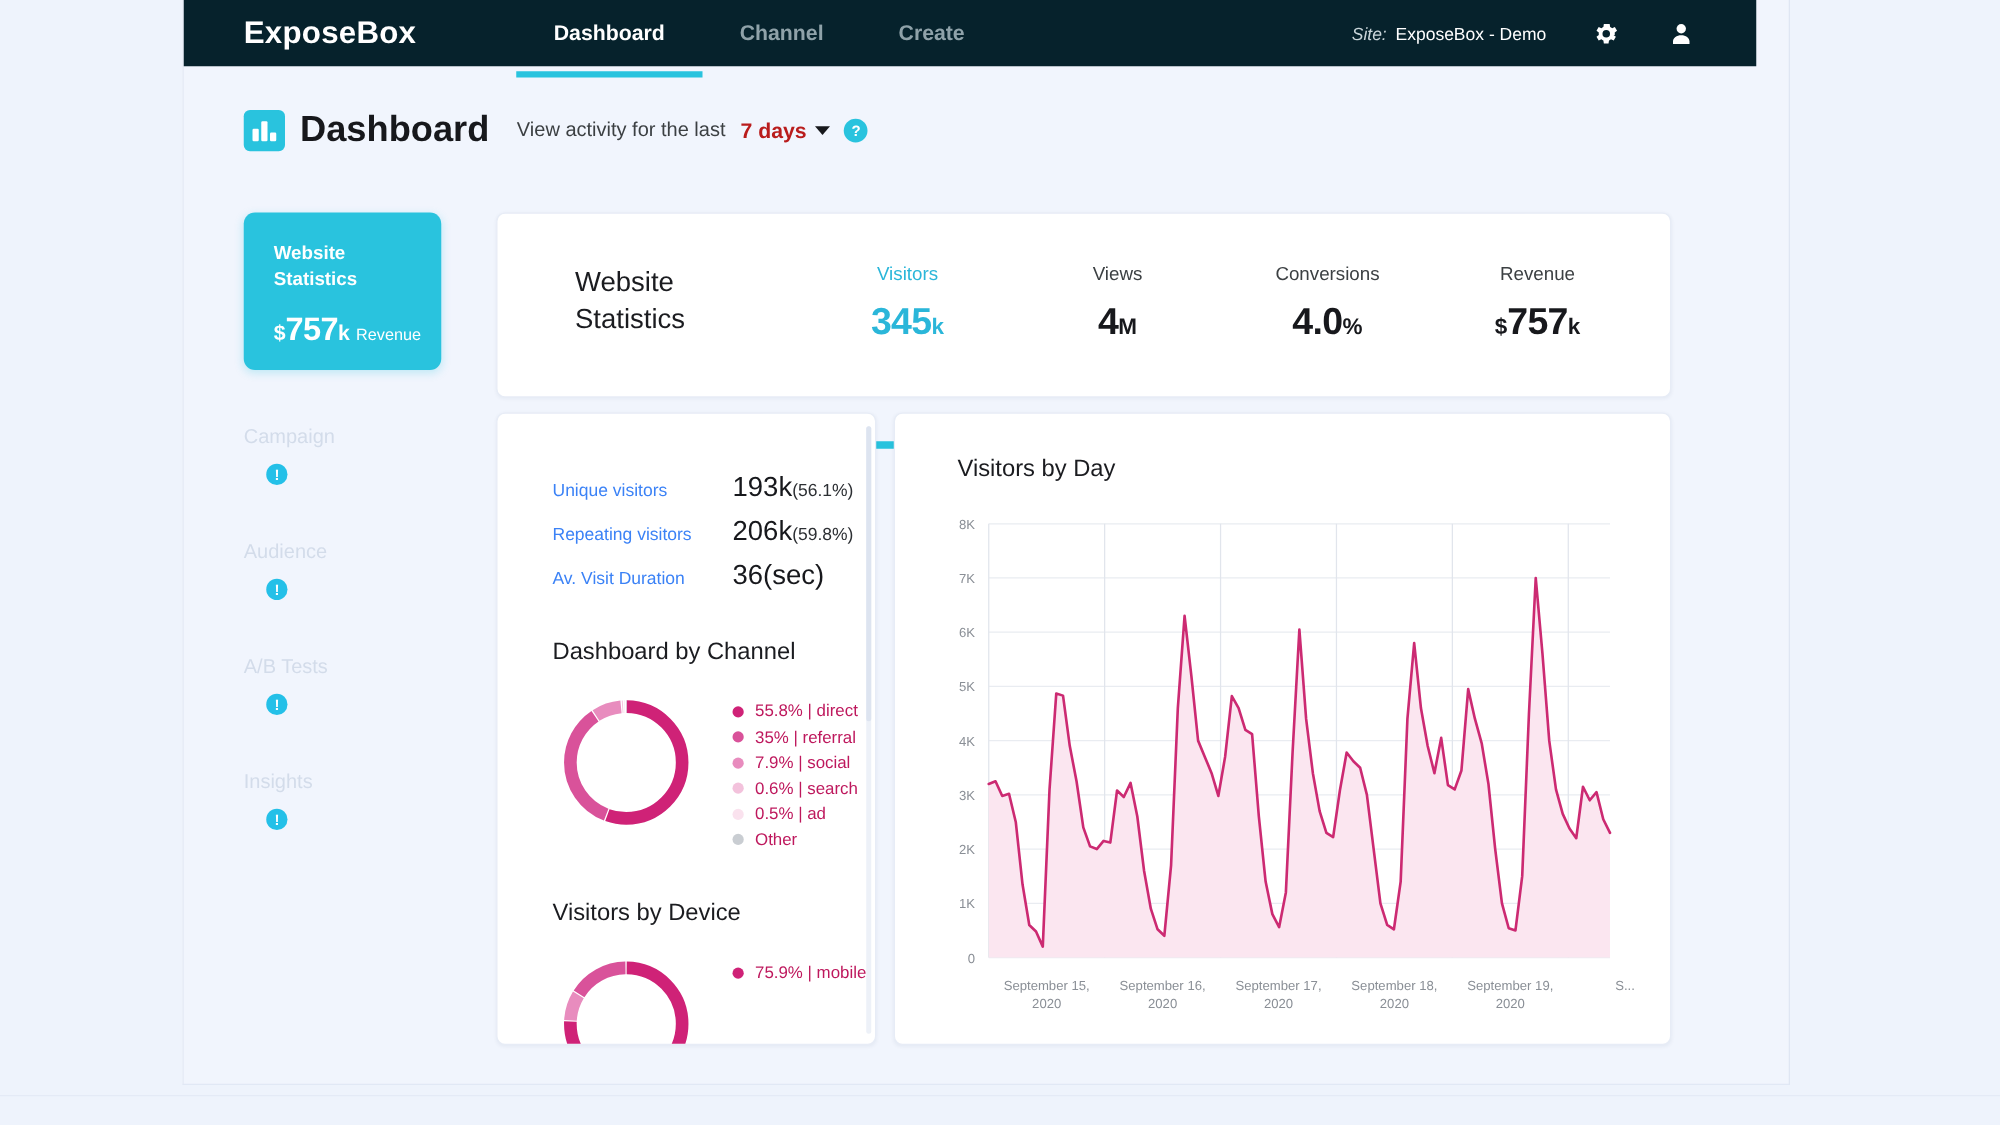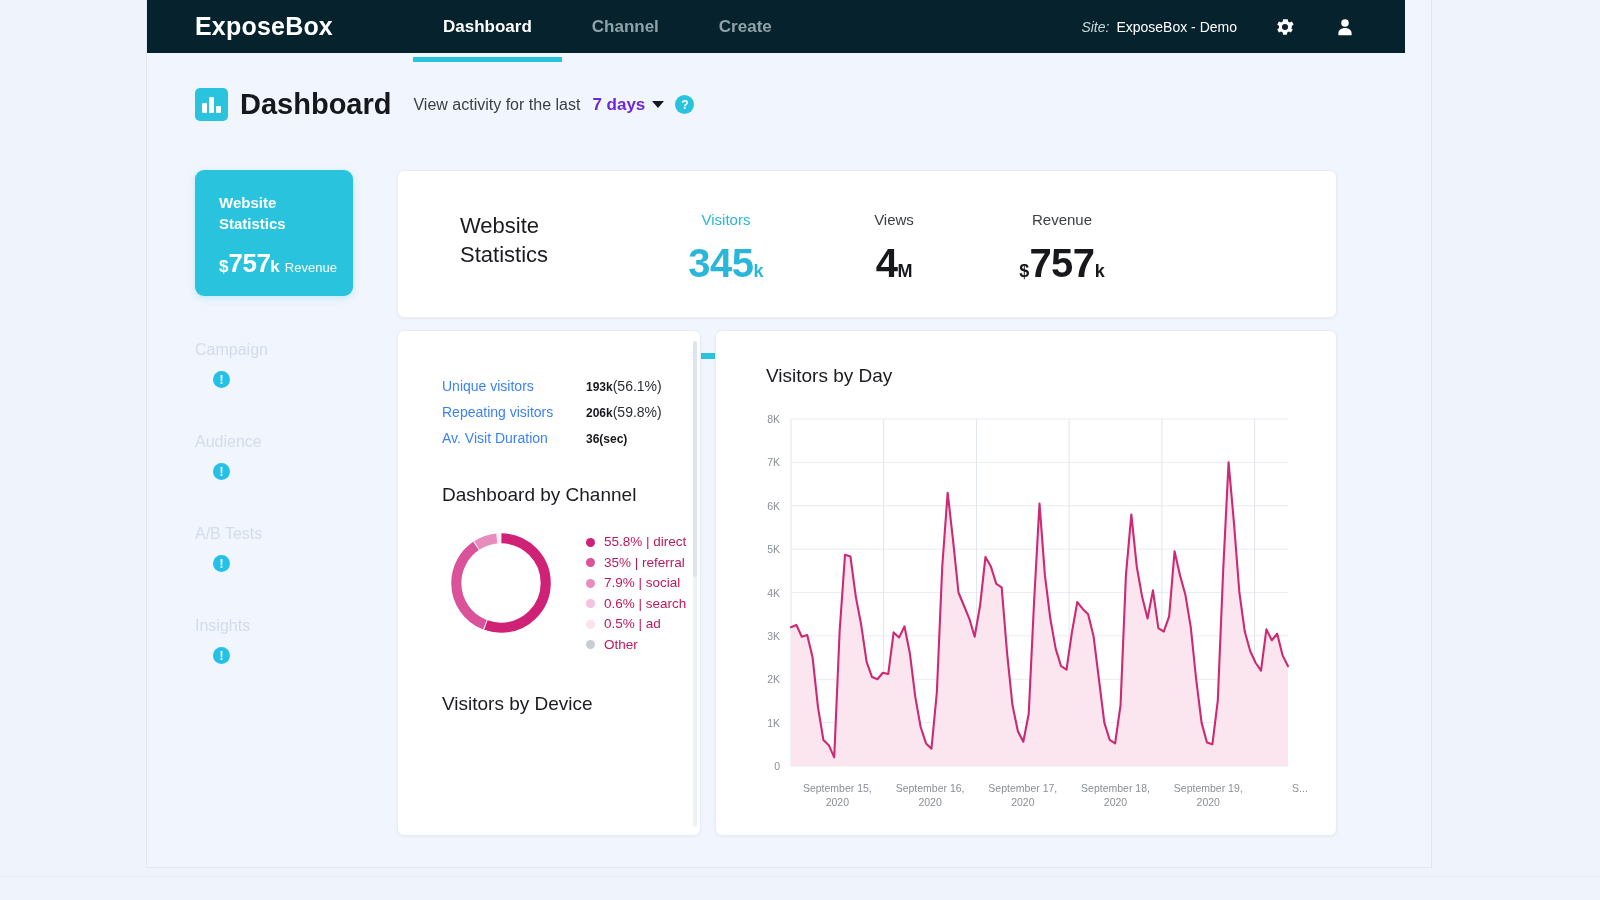--- a/index.html
+++ b/index.html
@@ -93,21 +93,21 @@
   #dash-logo i:nth-child(3) { height: 7px; }
   #page-title {
     font-size: 29px; font-weight: 700; color: #17181c;
     margin-left: 12px; white-space: nowrap;
   }
   #activity-label {
     margin-left: 22px; font-size: 16px; color: #3c4043; white-space: nowrap;
   }
   #range-select {
     margin-left: 12px; display: flex; align-items: center;
-    font-size: 17px; font-weight: 700; color: #6d28d9;
+    font-size: 17px; font-weight: 700; color: #b91c1c;
     cursor: pointer; white-space: nowrap;
   }
   #range-caret {
     margin-left: 7px; width: 0; height: 0;
     border-left: 6px solid transparent;
     border-right: 6px solid transparent;
     border-top: 7px solid #17181c;
   }
   #help-badge {
     margin-left: 11px; width: 19px; height: 19px; border-radius: 50%;
@@ -163,41 +163,41 @@
   #kpi-heading {
     width: 182px; font-size: 22px; font-weight: 400;
     color: #1b1c20; line-height: 29px;
   }
   .kpi {
     width: 168px; text-align: center; cursor: pointer;
     position: relative; height: 108px;
   }
   .kpi-label { font-size: 15px; color: #3c4043; }
   .kpi-value { margin-top: 13px; color: #17181c; white-space: nowrap; }
-  .kpi-value .n { font-size: 40px; font-weight: 700; letter-spacing: -.5px; }
+  .kpi-value .n { font-size: 30px; font-weight: 700; letter-spacing: -.5px; }
   .kpi-value .u { font-size: 18px; font-weight: 700; }
   .kpi-value .p { font-size: 18px; font-weight: 700; }
   .kpi.active .kpi-label { color: #2ab6d9; }
   .kpi.active .kpi-value .n,
   .kpi.active .kpi-value .u { color: #2ab6d9; }
   .kpi.active::after {
     content: ""; position: absolute;
     left: 0; right: 0; bottom: -40px; height: 6px;
     background: #29c3de;
   }
 
   
   #left-scroll {
     position: absolute; left: 0; top: 0; right: 0; bottom: 0;
     padding: 46px 0 0 44px;
   }
   .stat-row { display: flex; align-items: baseline; margin-bottom: 9px; }
   .stat-name { width: 144px; font-size: 14px; color: #3b82f6; }
   .stat-val { font-size: 15px; color: #17181c; white-space: nowrap; }
-  .stat-val b { font-weight: 700; font-size: 12px; }
+  .stat-val b { font-weight: 400; font-size: 22px; }
   .stat-val span { font-weight: 400; font-size: 14px; color: #2c2f33; }
 
   .sec-title {
     margin-top: 38px; font-size: 19px; font-weight: 400; color: #1b1c20;
   }
   .donut-block { margin-top: 18px; display: flex; align-items: flex-start; }
   .donut { width: 118px; height: 118px; flex: 0 0 118px; }
   .legend { margin-left: 26px; margin-top: 8px; }
   .legend-row {
     display: flex; align-items: center;
@@ -303,20 +303,24 @@
       </div>
       <div class="kpi active">
         <div class="kpi-label">Visitors</div>
         <div class="kpi-value"><span class="n">345</span><span class="u">k</span></div>
       </div>
       <div class="kpi">
         <div class="kpi-label">Views</div>
         <div class="kpi-value"><span class="n">4</span><span class="u">M</span></div>
       </div>
       <div class="kpi">
+        <div class="kpi-label">Conversions</div>
+        <div class="kpi-value"><span class="n">4.0</span><span class="u">%</span></div>
+      </div>
+      <div class="kpi">
         <div class="kpi-label">Revenue</div>
         <div class="kpi-value"><span class="p">$</span><span class="n">757</span><span class="u">k</span></div>
       </div>
     </div>
   </div>
 
   <div class="card" id="left-card">
     <div id="left-scroll">
 
       <div class="stat-row">
@@ -364,20 +368,33 @@
               <span>0.5% | ad</span>
             </div>
             <div class="legend-row">
               <span class="legend-dot" style="background: rgb(201, 205, 210);"></span>
               <span>Other</span>
             </div>
           </div>
       </div>
 
       <div class="sec-title">Visitors by Device</div>
+      <div class="donut-block">
+        <svg class="donut" id="device-donut" viewBox="0 0 42 42">
+            <circle cx="21" cy="21" r="15.9155" fill="none" stroke="#cf2277" stroke-width="3.6" stroke-dasharray="75.55002713912029 24.45000861729642" stroke-dashoffset="125.000"></circle>
+            <circle cx="21" cy="21" r="15.9155" fill="none" stroke="#e88cbe" stroke-width="3.6" stroke-dasharray="7.650002860513338 92.35003289590337" stroke-dashoffset="49.100"></circle>
+            <circle cx="21" cy="21" r="15.9155" fill="none" stroke="#d9529a" stroke-width="3.6" stroke-dasharray="15.750005756783091 84.25002999963361" stroke-dashoffset="41.100"></circle>
+          </svg>
+        <div class="legend" id="device-legend">
+            <div class="legend-row">
+              <span class="legend-dot" style="background: rgb(207, 34, 119);"></span>
+              <span>75.9% | mobile</span>
+            </div>
+          </div>
+      </div>
 
     </div>
     <div id="left-scrollbar">
       <div id="left-scrollthumb"></div>
     </div>
   </div>
 
   <div class="card" id="chart-card">
     <div id="chart-title">Visitors by Day</div>
     <svg id="chart-svg" width="622" height="420">

